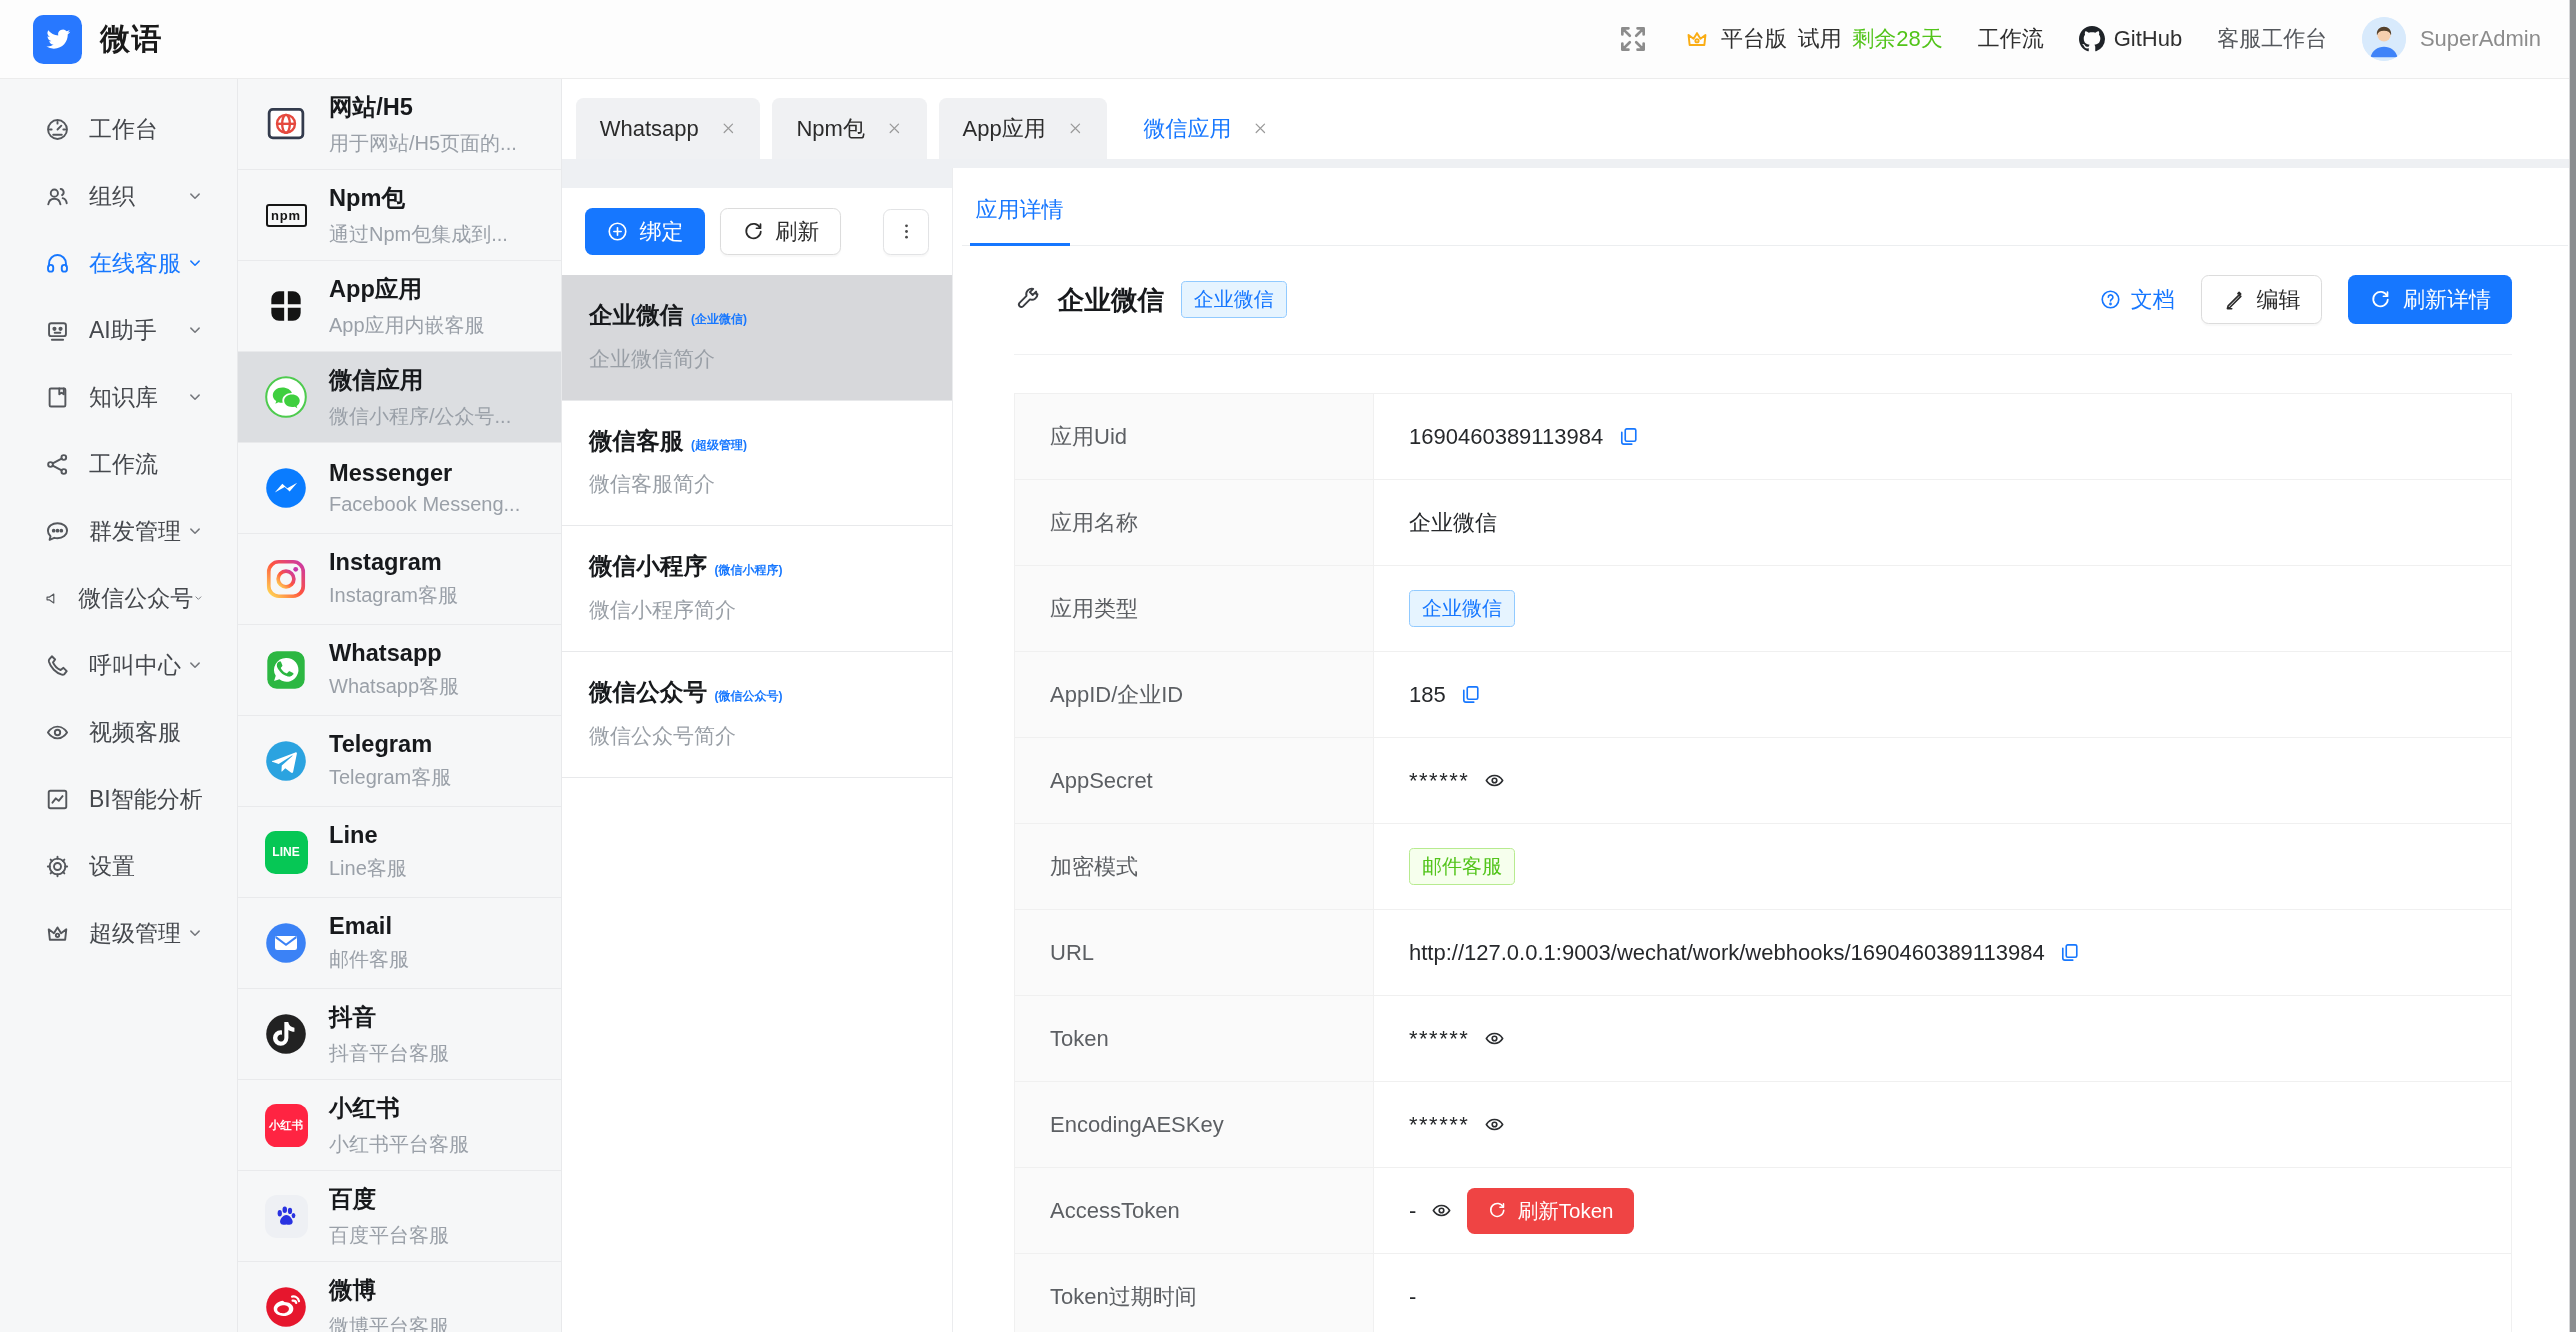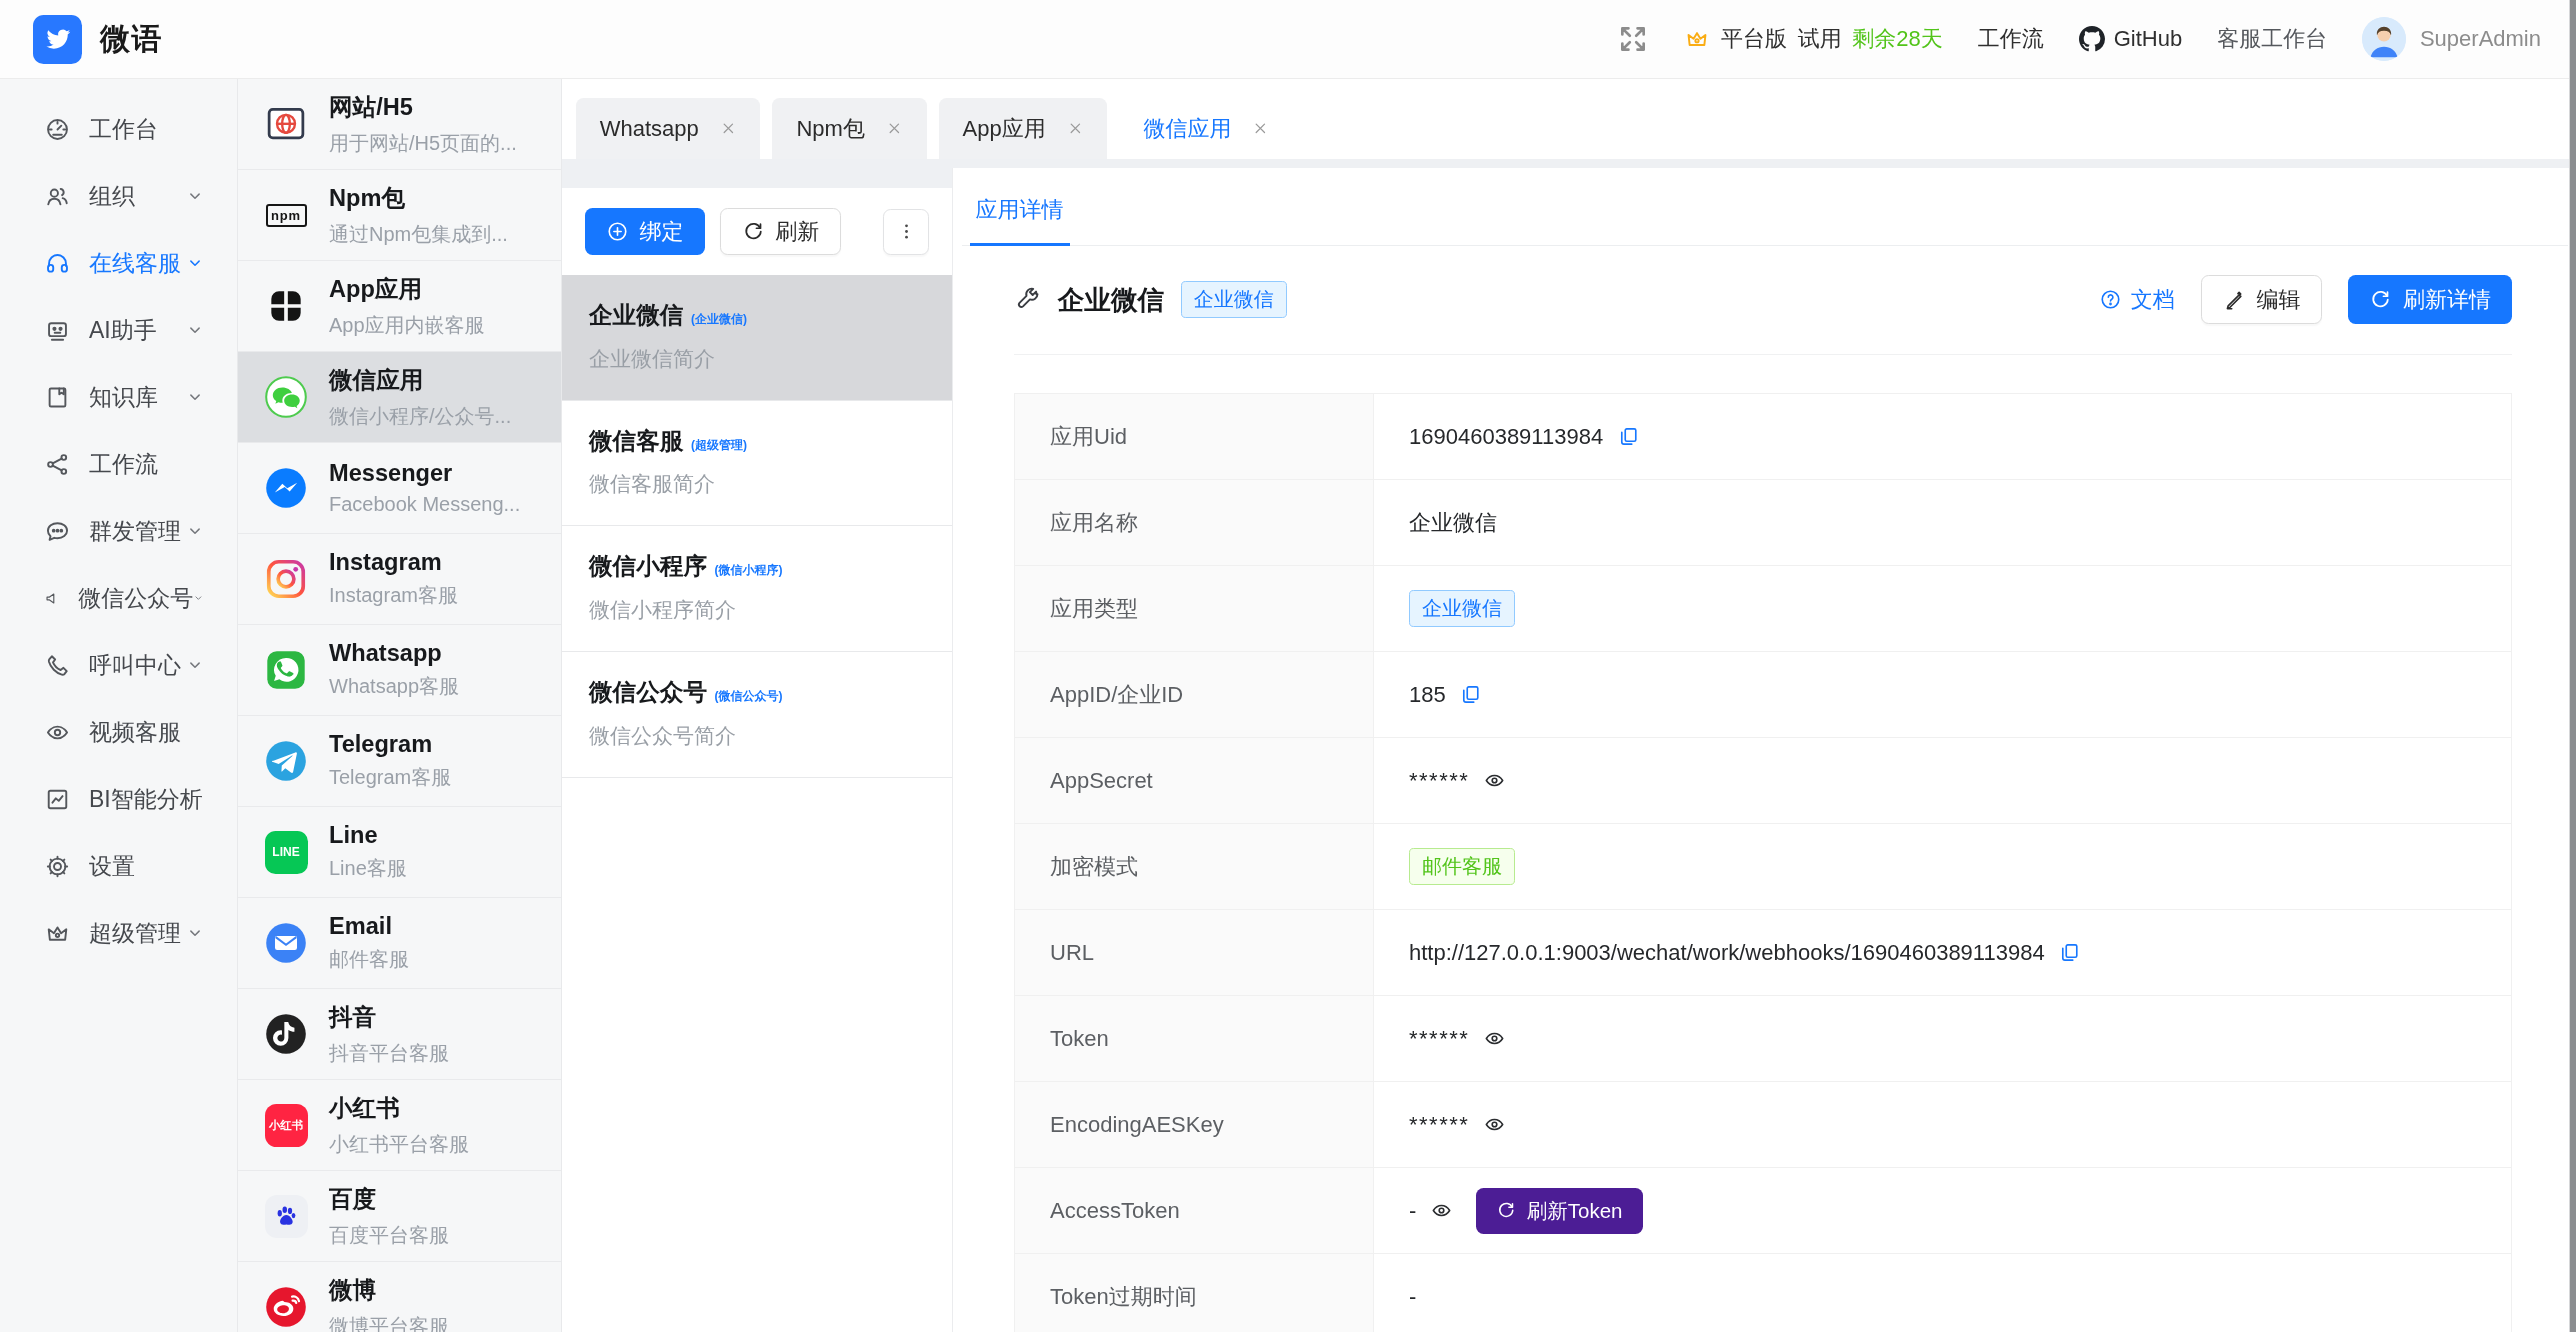--- a/index.html
+++ b/index.html
@@ -94,22 +94,22 @@
   .doc-link .ic{width:23px;height:23px}
 
   .dtable{margin:38px 64px 0 61px;border:0.8px solid #f0f0f0;border-bottom:none}
   .drow{display:flex;border-bottom:0.8px solid #f0f0f0;height:86px}
   .dlabel{width:359px;flex-shrink:0;background:#fafafa;border-right:0.8px solid #f0f0f0;
     display:flex;align-items:center;padding-left:35px;font-size:22px;color:#5c5f63}
   .dvalue{flex:1;display:flex;align-items:center;padding-left:35px;gap:13.7px;font-size:22px;color:#26282b;min-width:0;white-space:nowrap}
   .copy-ic{width:23px;height:23px;color:#1677ff;cursor:pointer;display:inline-flex}
   .copy-ic svg,.eye-ic svg{width:100%;height:100%}
   .eye-ic{width:23px;height:23px;color:#2b2d30;cursor:pointer;display:inline-flex}
-  .token-btn{display:inline-flex;align-items:center;gap:10.6px;background:#4c1d95;color:#fff;
-    font-size:20.5px;height:46px;padding:0 20px;border-radius:7.6px;margin-left:9px;cursor:pointer;border:none}
+  .token-btn{display:inline-flex;align-items:center;gap:10.6px;background:#ef4444;color:#fff;
+    font-size:20.5px;height:46px;padding:0 20px;border-radius:7.6px;cursor:pointer;border:none}
   .token-btn .bic{width:20.5px;height:20.5px;display:inline-flex}
   .token-btn .bic svg{width:100%;height:100%}
   .stars{letter-spacing:1.5px}
 
   
   .scrollbar{position:fixed;top:0;right:0;width:6.8px;height:1333px;background:#8b8d90;border-left:0.8px solid #d6d7d9}
 </style>
 </head>
 <body>
 

